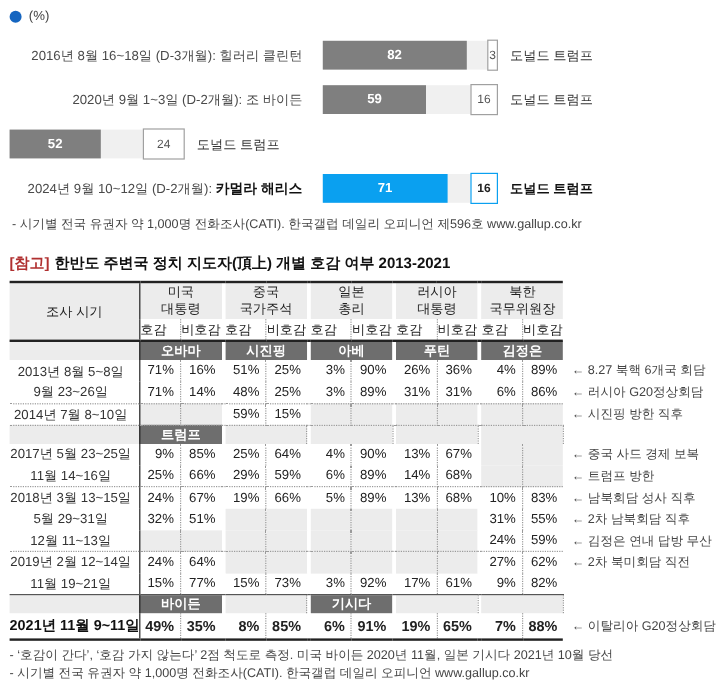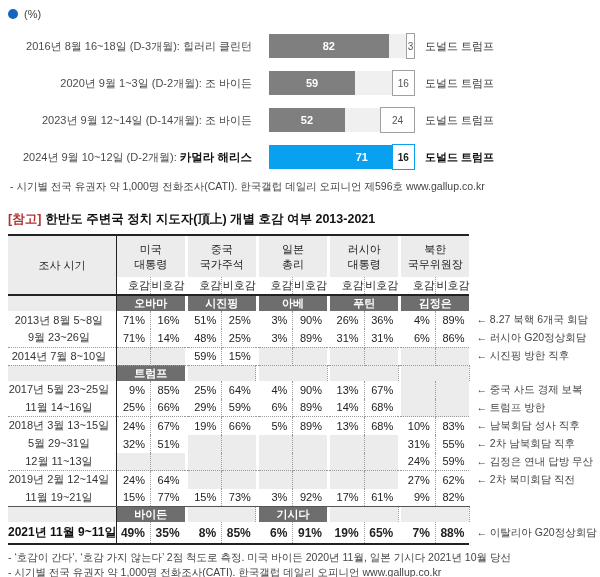--- a/index.html
+++ b/index.html
@@ -28,22 +28,22 @@
   .copp.hl{font-weight:bold;color:#111;}
   .cfoot{font-size:10.5px;color:#444;margin:-4px 0 0 2px;}
   
   .ttitle{font-size:12.5px;font-weight:bold;color:#111;margin:17px 0 6px 0;}
   .ttag{color:#b03030;margin-right:4px;}
   table{border-collapse:collapse;table-layout:fixed;width:590px;}
   td,th{padding:0;font-weight:normal;box-sizing:border-box;}
   .btop{border-top:2px solid #222;}
   .bbot{border-bottom:2px solid #222;}
   .hdr{background:#ececec;text-align:center;font-size:11px;color:#222;vertical-align:middle;}
-  .chead{line-height:1.3;white-space:pre-line;height:42px;}
-  .sub{height:18px;text-align:right;font-size:11px;background:#fff;color:#222;}
+  .chead{line-height:1.3;white-space:pre-line;height:31px;}
+  .sub{height:18px;text-align:left;font-size:11px;background:#fff;color:#222;}
   .datecell{border-right:1.5px solid #222;}
   .ho{border-right:1px dotted #9a9a9a;}
   .leader{background:#6e6e6e;color:#fff;text-align:center;font-weight:600;font-size:11px;height:15px;}
   .lempty{background:#ececec;height:15px;}
   .blank{background:#ececec;}
   .val{text-align:right;padding-right:5px;font-size:11px;color:#222;height:18px;}
   .dval{text-align:center;padding-right:6px;font-size:11px;color:#333;height:18px;white-space:nowrap;}
   .gap{background:#fff;}
   .note{font-size:10.5px;color:#444;padding-left:7px;white-space:nowrap;text-align:left;overflow:visible;}
   tr.dotted td:not(.note){border-bottom:1px dotted #9a9a9a;}
@@ -80,33 +80,32 @@
           <div class="clabel"><span class="cdate">2020년 9월 1~3일 (D-2개월): </span><span class="cname">조 바이든</span></div>
           <div class="ctrack">
             <div class="cbar" style="width: 59%;">
               <span class="cval">59</span>
             </div>
             <div class="cbox" style="width: 16%;">16</div>
           </div>
           <div class="copp">도널드 트럼프</div>
         </div>
         <div class="crow">
-          <div class="clabel"><span class="cdate">2023년 9월 12~14일 (D-14개월): </span><span class="cname">조 바이든</span></div>
           <div class="ctrack">
             <div class="cbar" style="width: 52%;">
               <span class="cval">52</span>
             </div>
             <div class="cbox" style="width: 24%;">24</div>
           </div>
           <div class="copp">도널드 트럼프</div>
         </div>
         <div class="crow">
           <div class="clabel"><span class="cdate">2024년 9월 10~12일 (D-2개월): </span><span class="cname hl">카멀라 해리스</span></div>
           <div class="ctrack">
-            <div class="cbar blue" style="width: 71%; padding-left: 41px;">
+            <div class="cbar blue" style="width: 71%;">
               <span class="cval">71</span>
             </div>
             <div class="cbox bluebox" style="width: 16%;">16</div>
           </div>
           <div class="copp hl">도널드 트럼프</div>
         </div>
       </div>
     <div class="cfoot">- 시기별 전국 유권자 약 1,000명 전화조사(CATI). 한국갤럽 데일리 오피니언 제596호 www.gallup.co.kr</div>
   </div>
 

